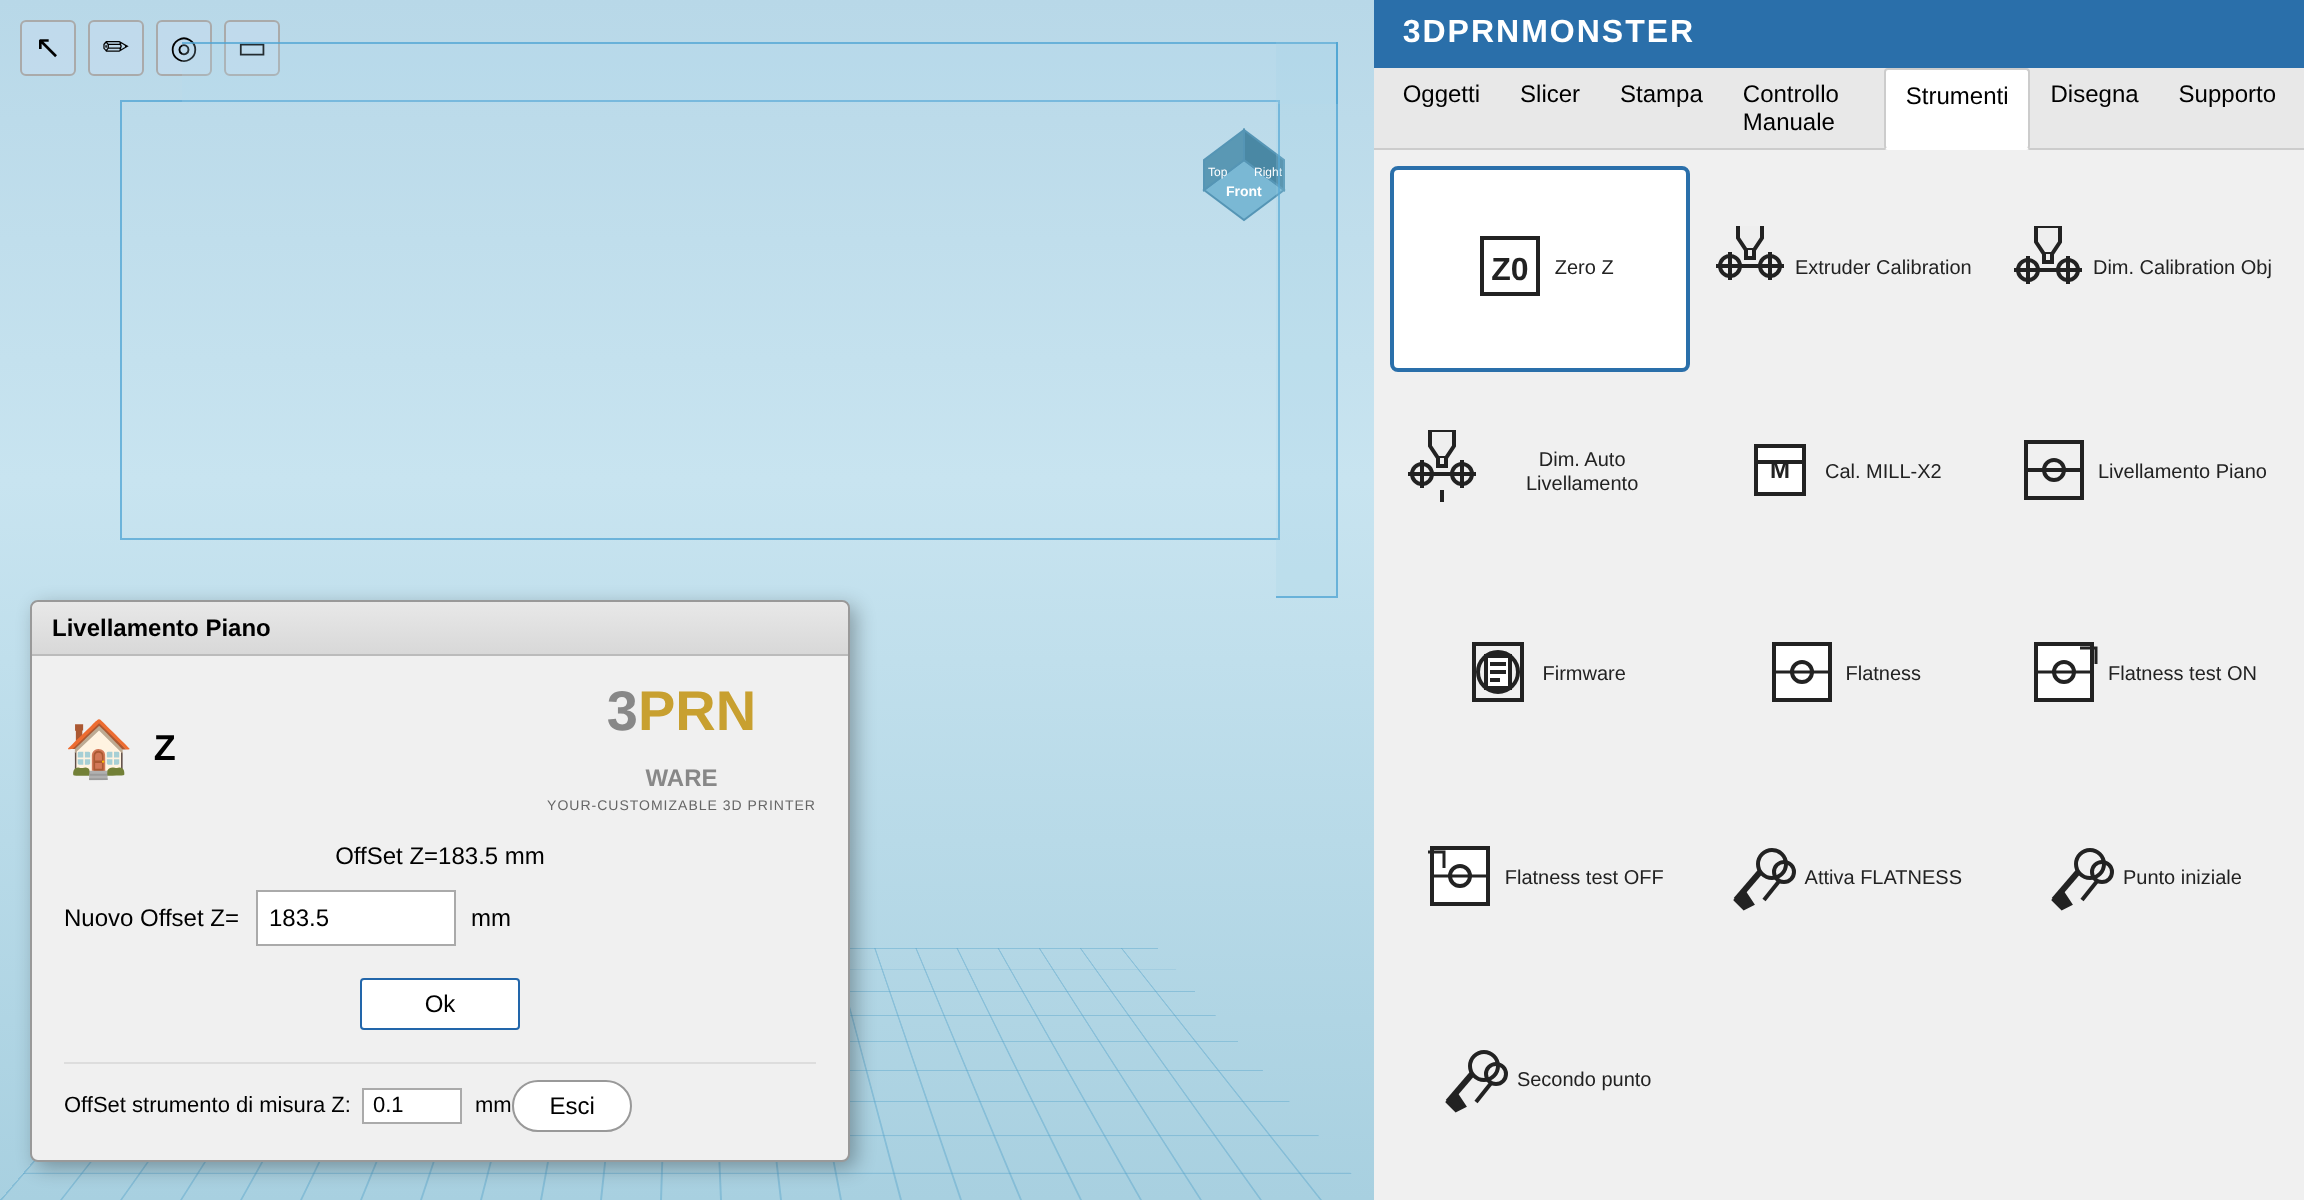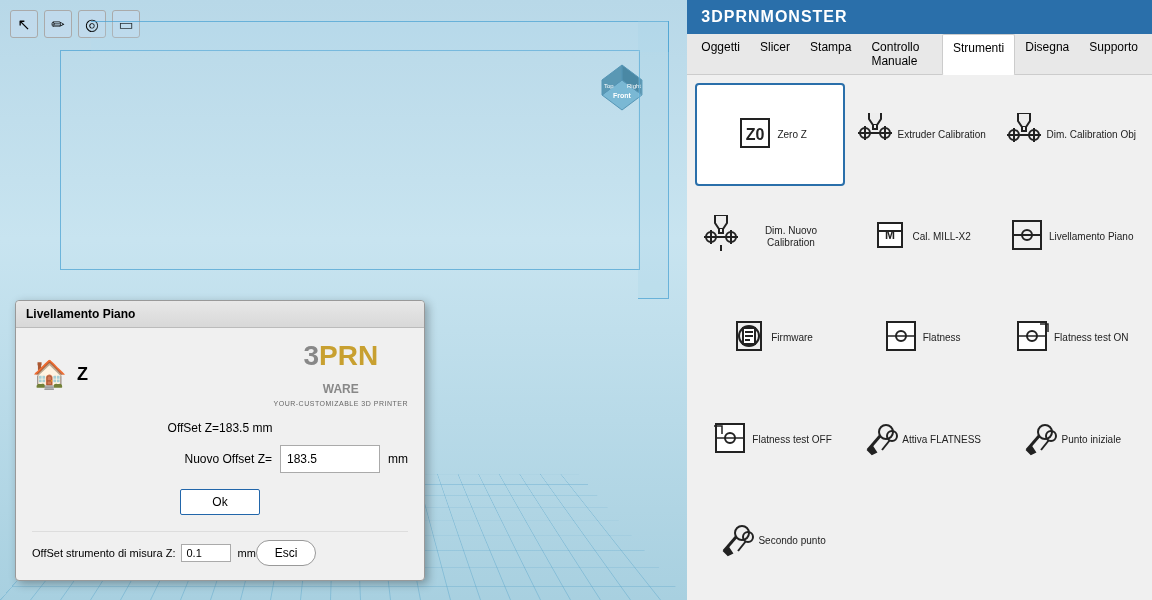--- a/index.html
+++ b/index.html
@@ -145,21 +145,21 @@
     .logo-tagline { font-size: 7px; color: #666; letter-spacing: 0.5px; margin-top: 2px; }
 
     .offset-display {
       text-align: center;
       margin-bottom: 10px;
       font-size: 12px;
     }
     .nuovo-offset-row {
       display: flex;
       align-items: center;
-      justify-content: flex-end;
+      justify-content: flex-start;
       gap: 8px;
       margin-bottom: 16px;
     }
     .nuovo-offset-row input {
       width: 100px;
       border: 1px solid #aaa;
       padding: 6px 6px;
       font-size: 12px;
       background: white;
     }
@@ -404,21 +404,21 @@
             <circle cx="10" cy="22" r="5" stroke="#222" fill="none" stroke-width="2"></circle>
             <path d="M23,22 L37,22" stroke="#222" fill="none" stroke-width="2"></path>
             <path d="M30,15 L30,29" stroke="#222" fill="none" stroke-width="2"></path>
             <circle cx="30" cy="22" r="5" stroke="#222" fill="none" stroke-width="2"></circle>
             <path d="M10,22 L30,22" stroke="#222" fill="none" stroke-width="2"></path>
             <path d="M14,0 L14,8 L18,14 L22,14 L26,8 L26,0 Z" stroke="#222" fill="#eee" stroke-width="2"></path>
             <path d="M18,14 L18,18 L22,18 L22,14" stroke="#222" fill="#eee" stroke-width="2"></path>
             <path d="M20,30 L20,36" stroke="#222" fill="none" stroke-width="2"></path>
           </svg>
         </div>
-        <div class="tool-label">Dim. Nuovo Calibration</div>
+        <div class="tool-label">Dim. Auto Livellamento</div>
       </div>
       <div class="tool-item">
         <div class="tool-icon">
           <svg viewBox="0 0 40 40" width="40" height="40">
             <rect x="8" y="8" width="24" height="24" stroke="#222" fill="#fff" stroke-width="2"></rect>
             <text x="20" y="24" font-size="12" font-weight="bold" text-anchor="middle" fill="#222">M</text>
             <path d="M8,16 L32,16" stroke="#222" fill="none" stroke-width="2"></path>
           </svg>
         </div>
         <div class="tool-label">Cal. MILL-X2</div>

